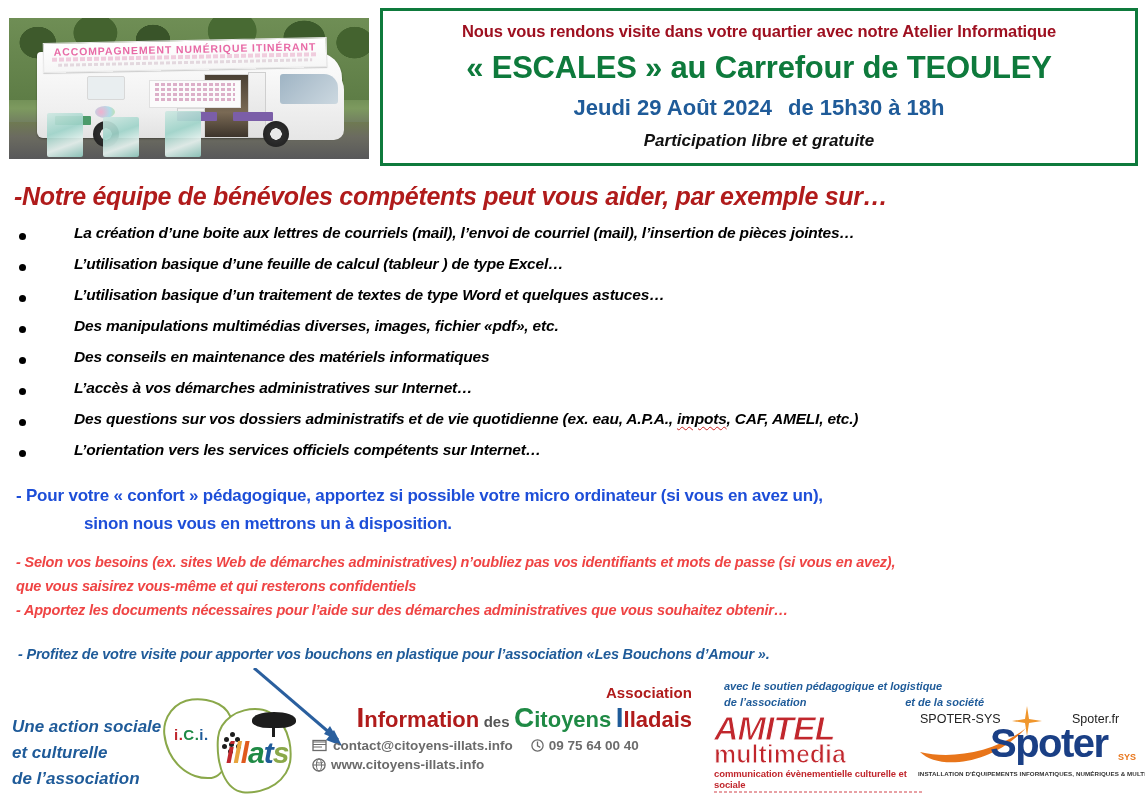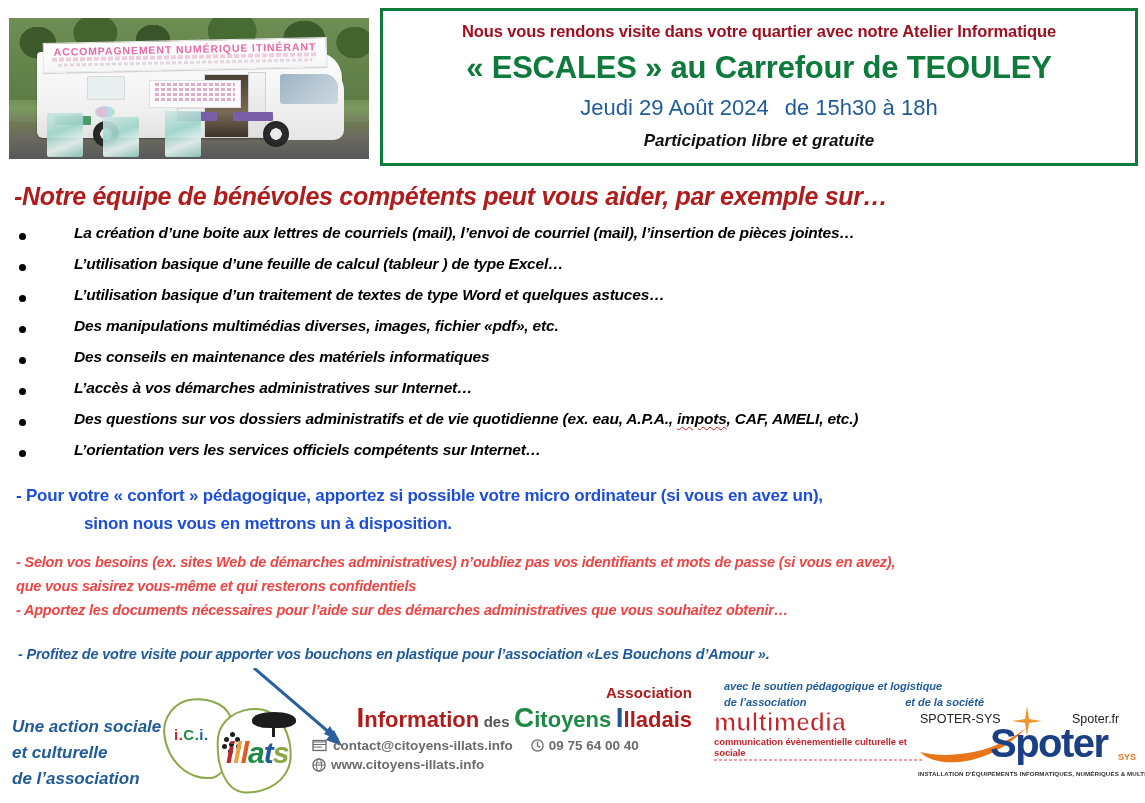--- a/index.html
+++ b/index.html
@@ -148,21 +148,21 @@
     font-size:16.5px;font-weight:bold;color:#9e1020;
     letter-spacing:-.1px;
   }
   .hb-line2{
     margin-top:9px;
     font-size:31px;font-weight:bold;color:#0e7a3c;
     letter-spacing:-.2px;
   }
   .hb-line3{
     margin-top:9px;
-    font-size:22px;font-weight:normal;color:#1f5b99;
+    font-size:22px;font-weight:bold;color:#1f5b99;
   }
   .hb-line3 .gap{display:inline-block;width:16px;}
   .hb-line4{
     margin-top:10px;
     font-size:17px;font-weight:bold;font-style:italic;color:#111111;
   }
 
   
   .lead{
     position:absolute;left:14px;top:182px;width:1060px;
@@ -507,20 +507,21 @@
       <div>avec le soutien pédagogique et logistique</div>
       <div class="l2">
         <span>de l’association</span>
         <span>et de la société</span>
       </div>
     </div>
     <div class="spoter-sys-label">SPOTER-SYS</div>
     <div class="spoterfr-label">Spoter.fr</div>
 
     <div class="amitel">
+      <div class="top">AMITEL</div>
       <div class="mid">multimedia</div>
       <div class="tag">communication évènementielle culturelle et sociale</div>
       <div class="rule"></div>
     </div>
 
     <div class="spoter">
       <svg class="swoosh" viewBox="0 0 110 42">
         <path d="M2 26 C20 44 72 40 108 2 C78 26 34 34 2 26 Z" fill="#e8751a"></path>
       </svg>
       <svg class="star" viewBox="0 0 30 30">

